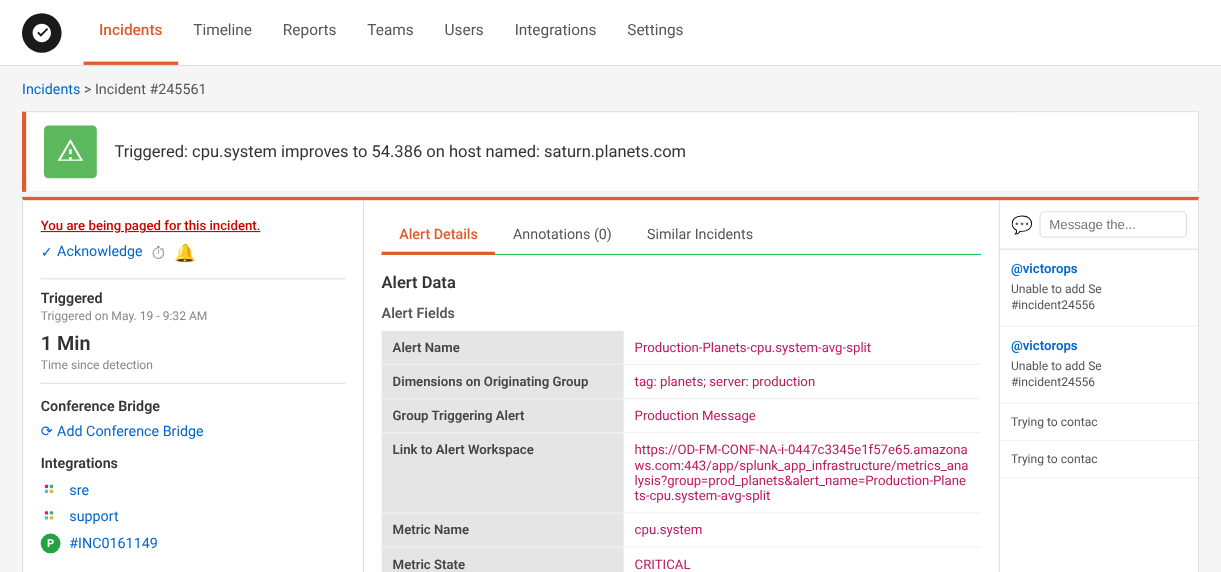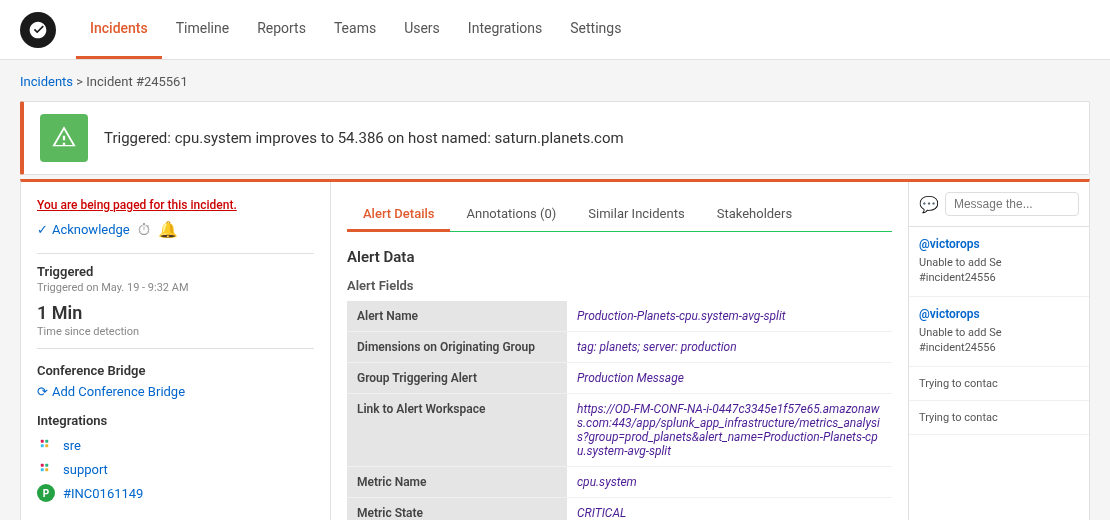--- a/index.html
+++ b/index.html
@@ -56,21 +56,21 @@
     .tab { padding: 8px 16px; font-size: 13px; color: #555; cursor: pointer; border-bottom: 3px solid transparent; margin-bottom: -1px; }
     .tab.active { color: #e05b2e; border-bottom: 3px solid #e05b2e; font-weight: 500; }
 
     .alert-data-title { font-size: 15px; font-weight: 600; margin-bottom: 12px; }
     .alert-fields-title { font-size: 13px; font-weight: 600; margin-bottom: 8px; color: #555; }
 
     .data-table { width: 100%; border-collapse: collapse; }
     .data-table tr { border-bottom: 1px solid #f0f0f0; }
     .data-table td { padding: 8px 10px; vertical-align: top; font-size: 12px; }
     .data-table td:first-child { font-weight: 600; color: #444; width: 220px; background: #e5e5e5; }
-    .data-table td:last-child { color: #4c1d95; word-break: break-all; font-style: italic; }
+    .data-table td:last-child { color: #be185d; word-break: break-all; }
     .link-cell { color: #0066cc; }
 
     
     .right-panel { width: 180px; flex-shrink: 0; padding: 0; overflow-y: auto; max-height: 340px; }
     .message-input-row { padding: 10px; border-bottom: 1px solid #e0e0e0; display: flex; align-items: center; gap: 6px; }
     .chat-icon { color: #aaa; font-size: 16px; }
     .message-input { border: 1px solid #ddd; border-radius: 4px; padding: 4px 8px; font-size: 12px; width: 100%; color: #aaa; background: #fff; }
 
     .chat-item { padding: 10px; border-bottom: 1px solid #f0f0f0; }
     .chat-user { color: #0066cc; font-size: 12px; font-weight: 600; margin-bottom: 4px; }
@@ -167,21 +167,20 @@
         </div>
         <a href="#" class="integration-link">#INC0161149</a>
       </div>
     </div>
 
     <div class="center-panel">
       <div class="tabs">
         <div class="tab active">Alert Details</div>
         <div class="tab">Annotations (0)</div>
         <div class="tab">Similar Incidents</div>
-        <div class="tab">Stakeholders</div>
       </div>
       <div class="alert-data-title">Alert Data</div>
       <div class="alert-fields-title">Alert Fields</div>
       <table class="data-table">
         <tbody>
           <tr>
             <td>Alert Name</td>
             <td>Production-Planets-cpu.system-avg-split</td>
           </tr>
           <tr>

